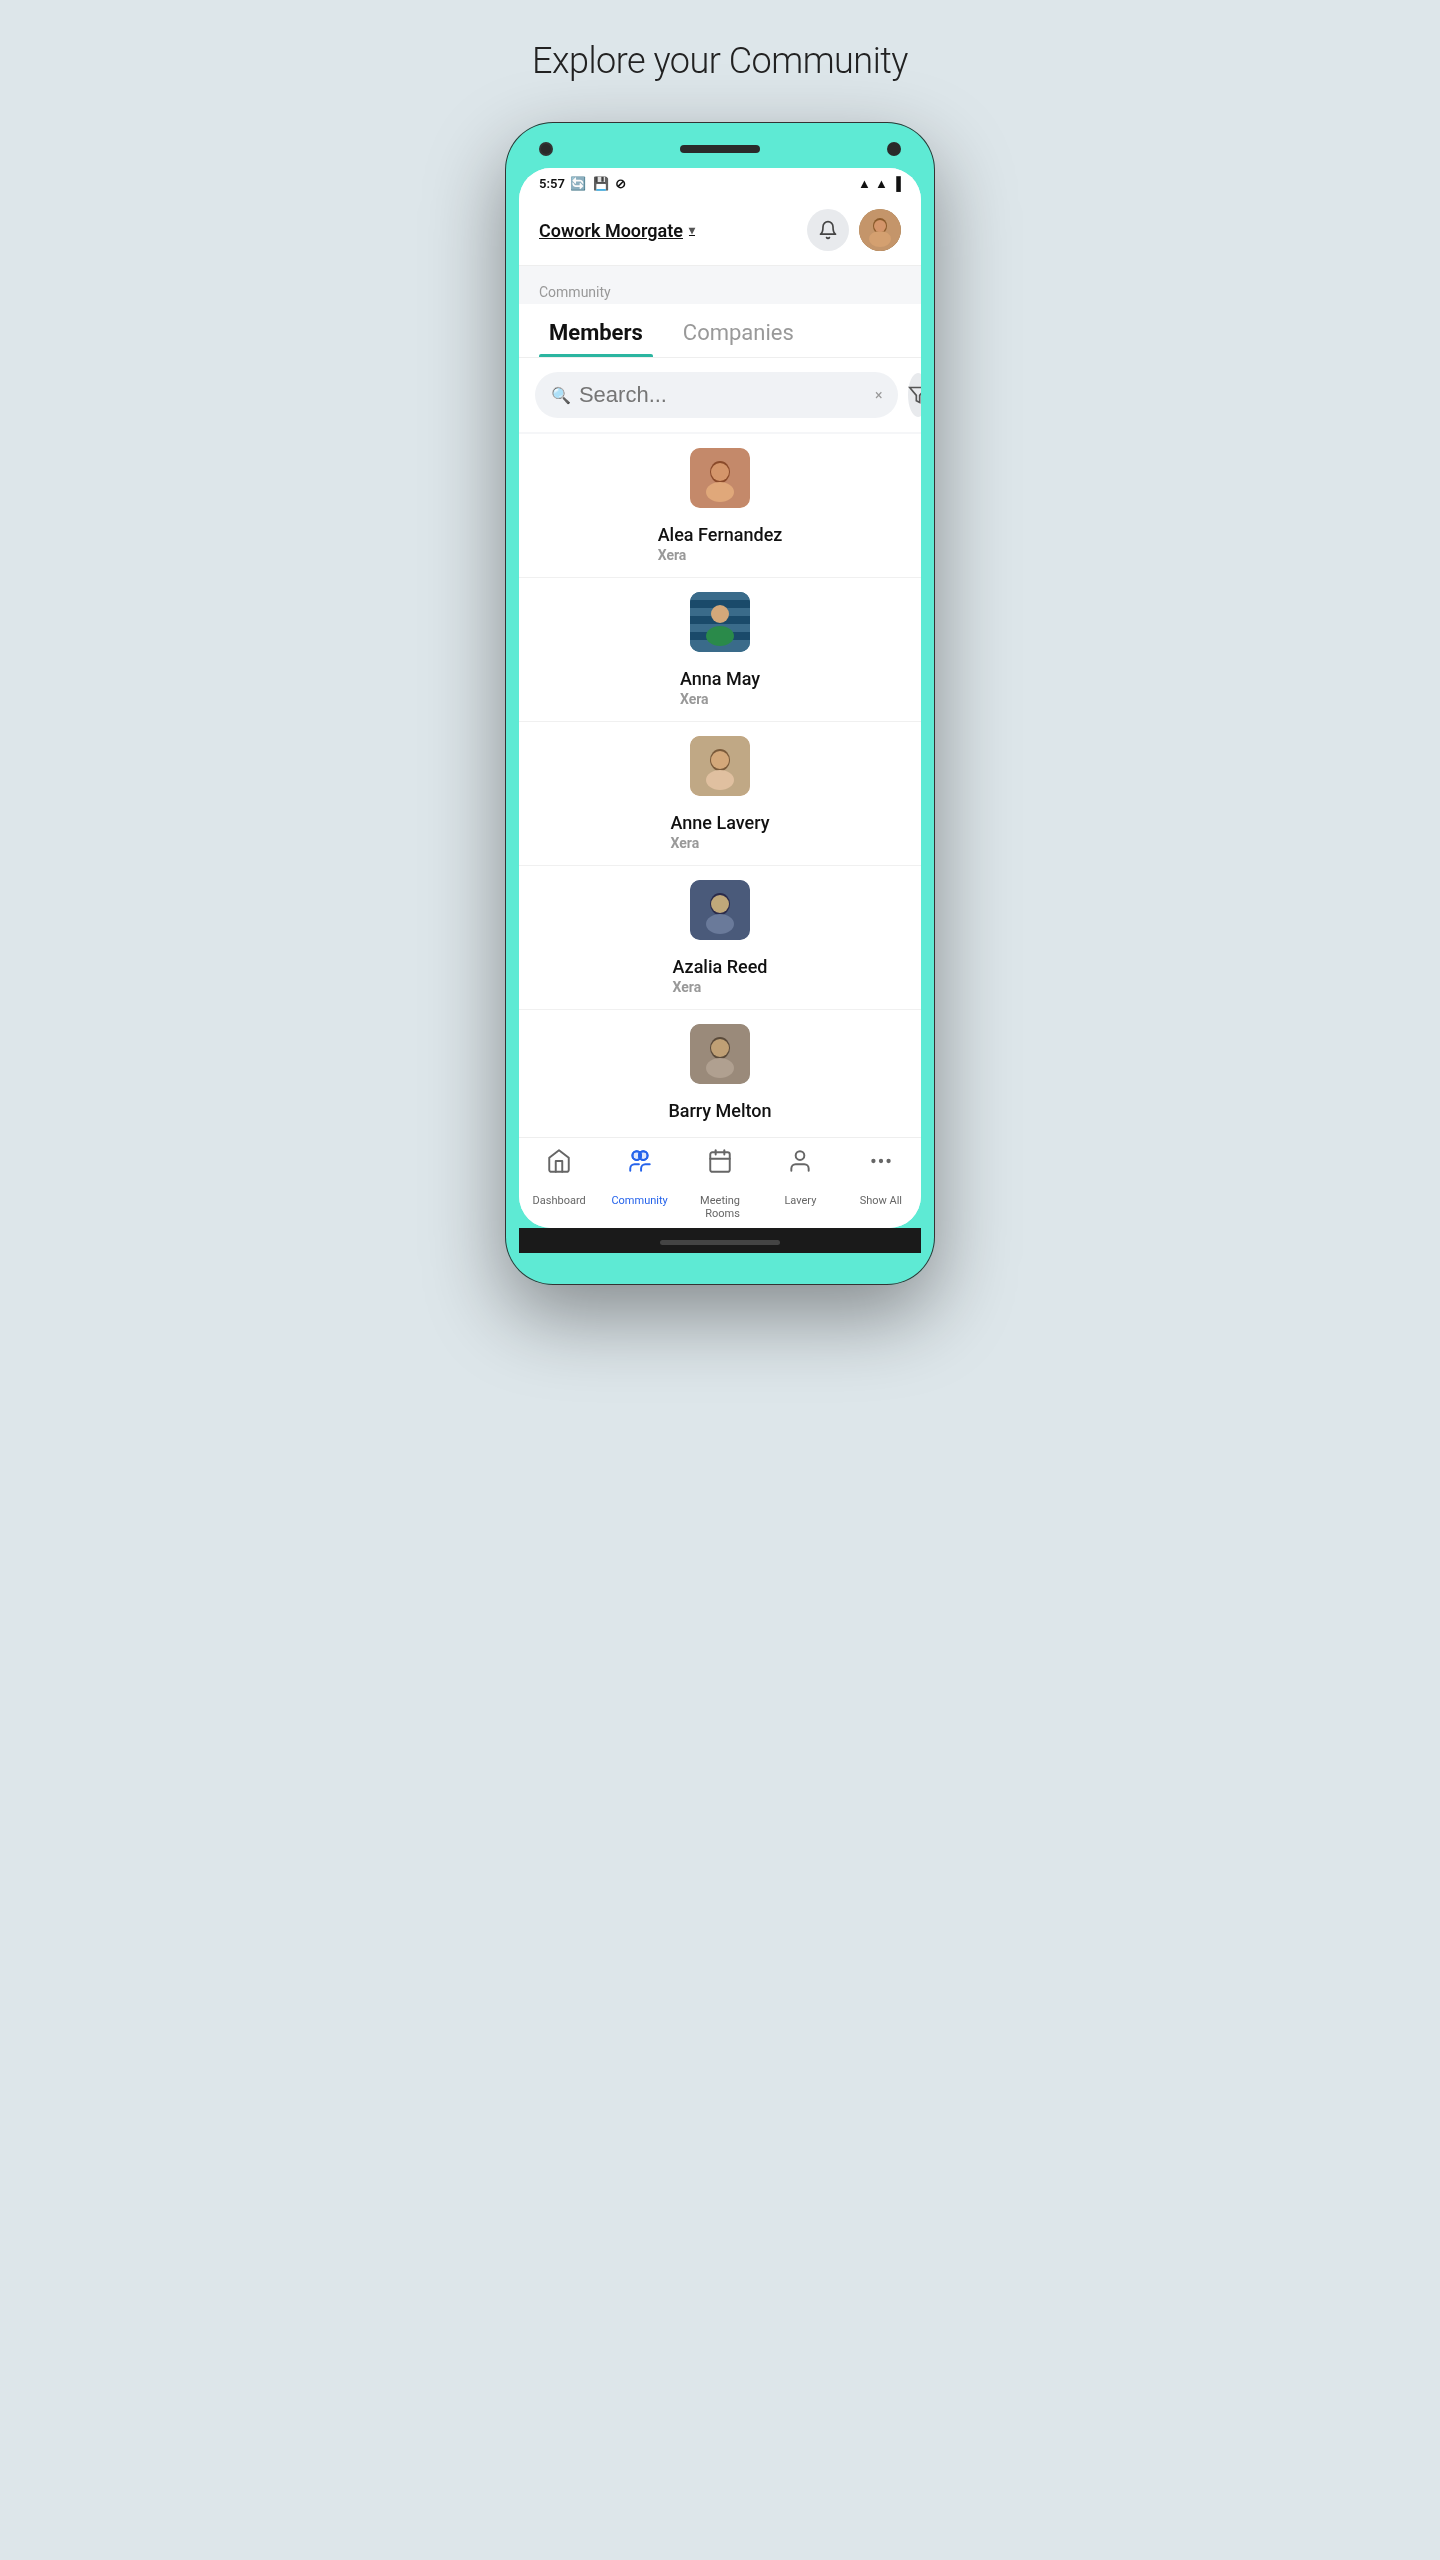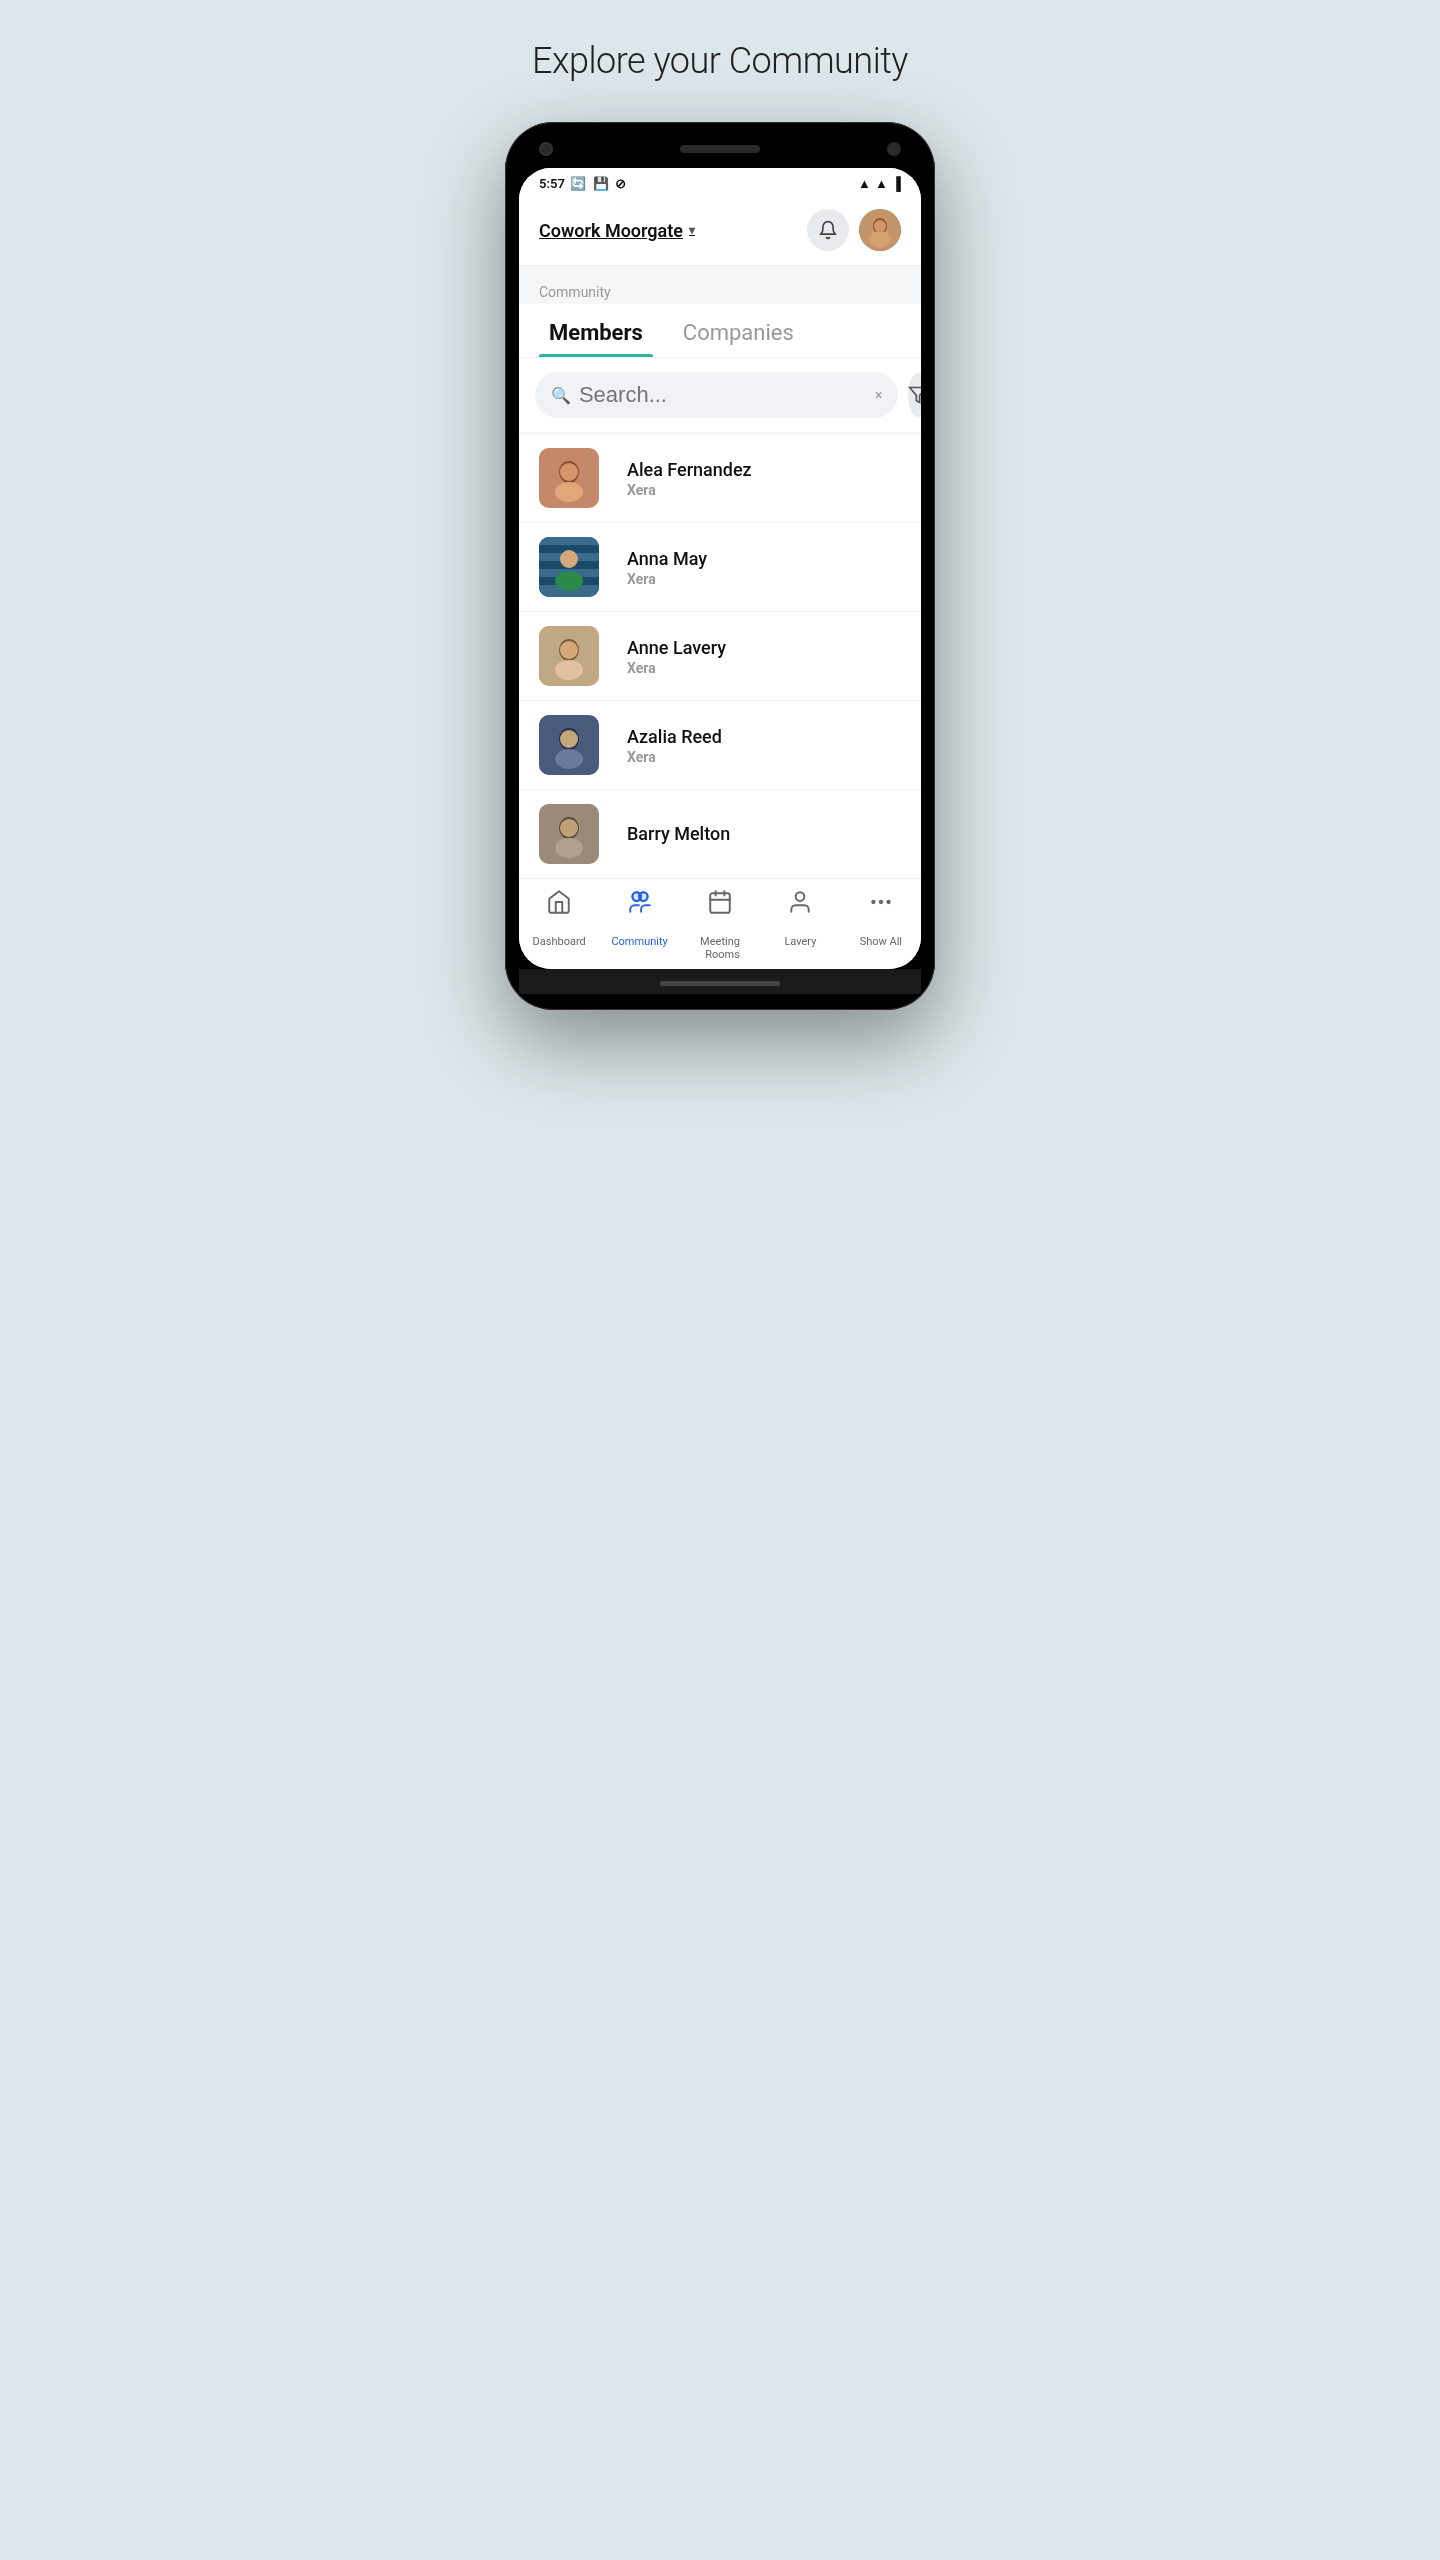--- a/index.html
+++ b/index.html
@@ -18,23 +18,23 @@
       font-weight: 300;
       color: #222;
       text-align: center;
       margin-bottom: 40px;
       letter-spacing: -0.5px;
     }
 
     
     .phone-shell {
       width: 430px;
-      background: #000000;
+      background: #5eead4;
       border-radius: 48px;
-      padding: 20px 14px 16px;
+      padding: 20px 14px 32px;
       box-shadow: 0 30px 80px rgba(0,0,0,0.4), inset 0 0 0 1px #333;
       position: relative;
     }
 
     
     .phone-top-bar {
       display: flex;
       justify-content: space-between;
       align-items: center;
       padding: 0 20px 12px;
@@ -220,21 +220,22 @@
     .members-list {
       background: white;
       margin-top: 2px;
     }
     .member-row {
       display: flex;
       align-items: center;
       padding: 14px 20px;
       border-bottom: 1px solid #f0f0f0;
       cursor: pointer;
-      gap: 28px;
+      gap: 16px;
+      flex-direction: column;
     }
     .member-row:last-child { border-bottom: none; }
     .member-avatar {
       width: 60px;
       height: 60px;
       border-radius: 10px;
       overflow: hidden;
       flex-shrink: 0;
       display: flex;
       align-items: center;

